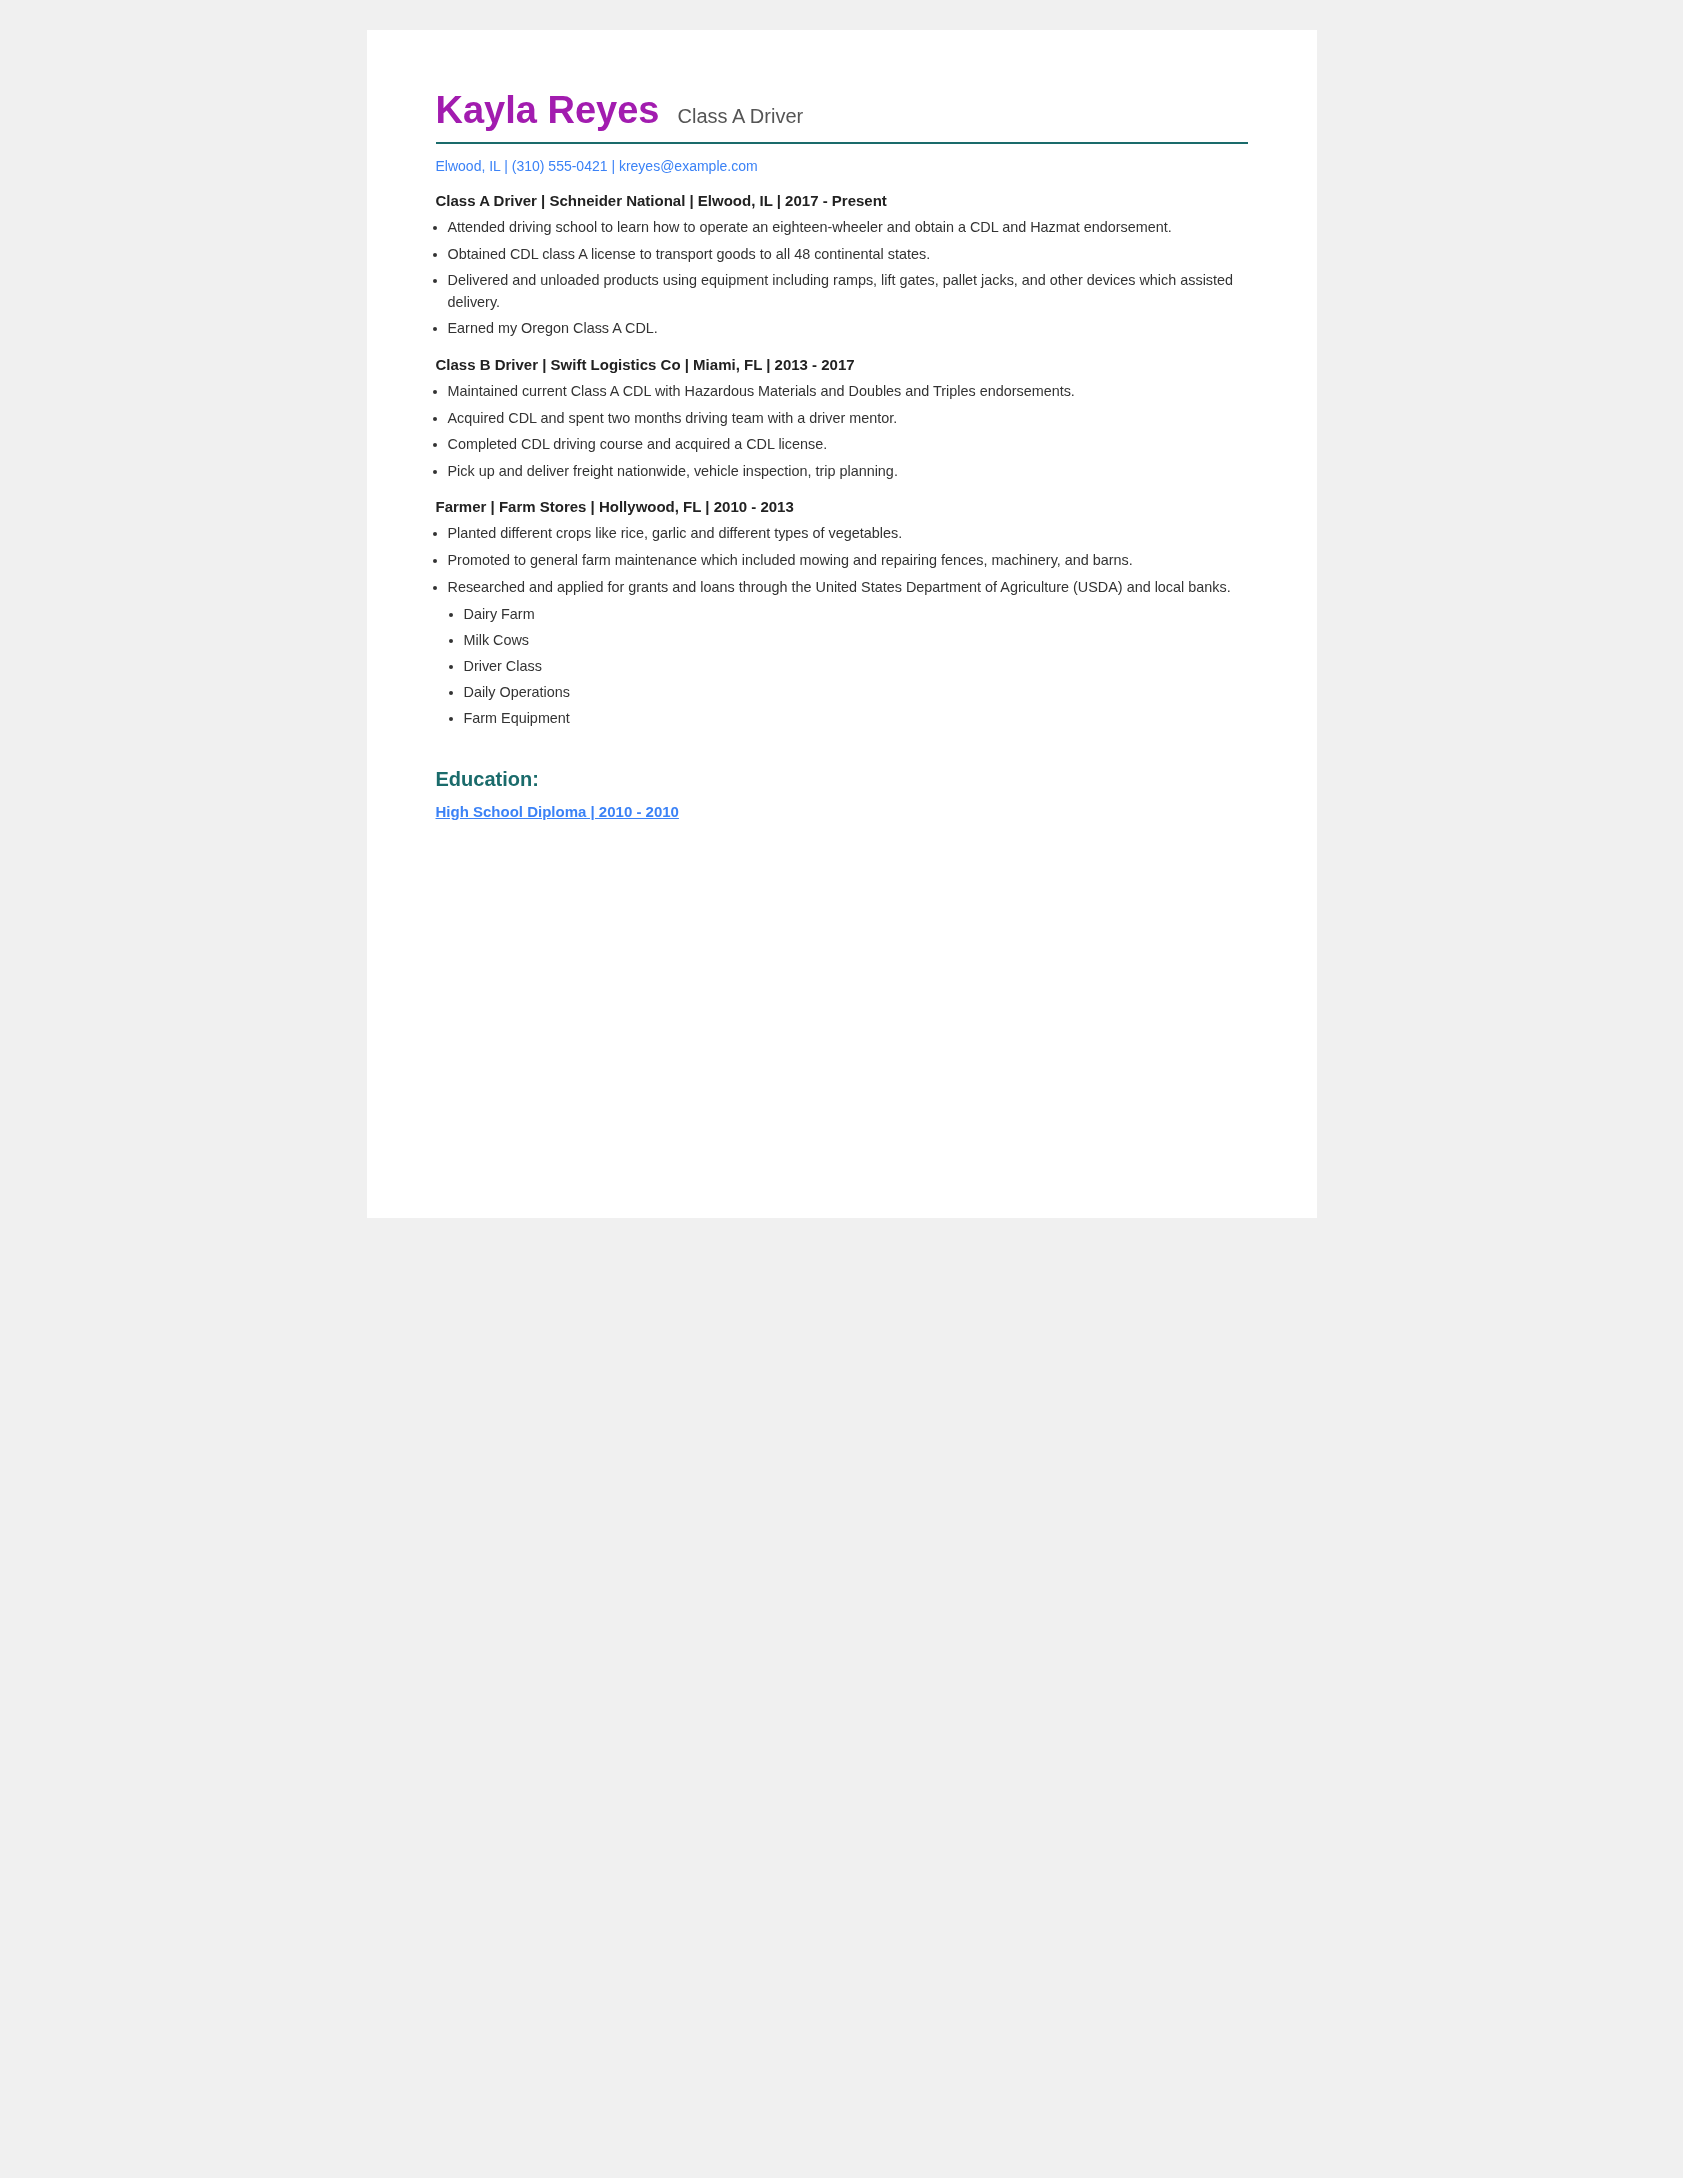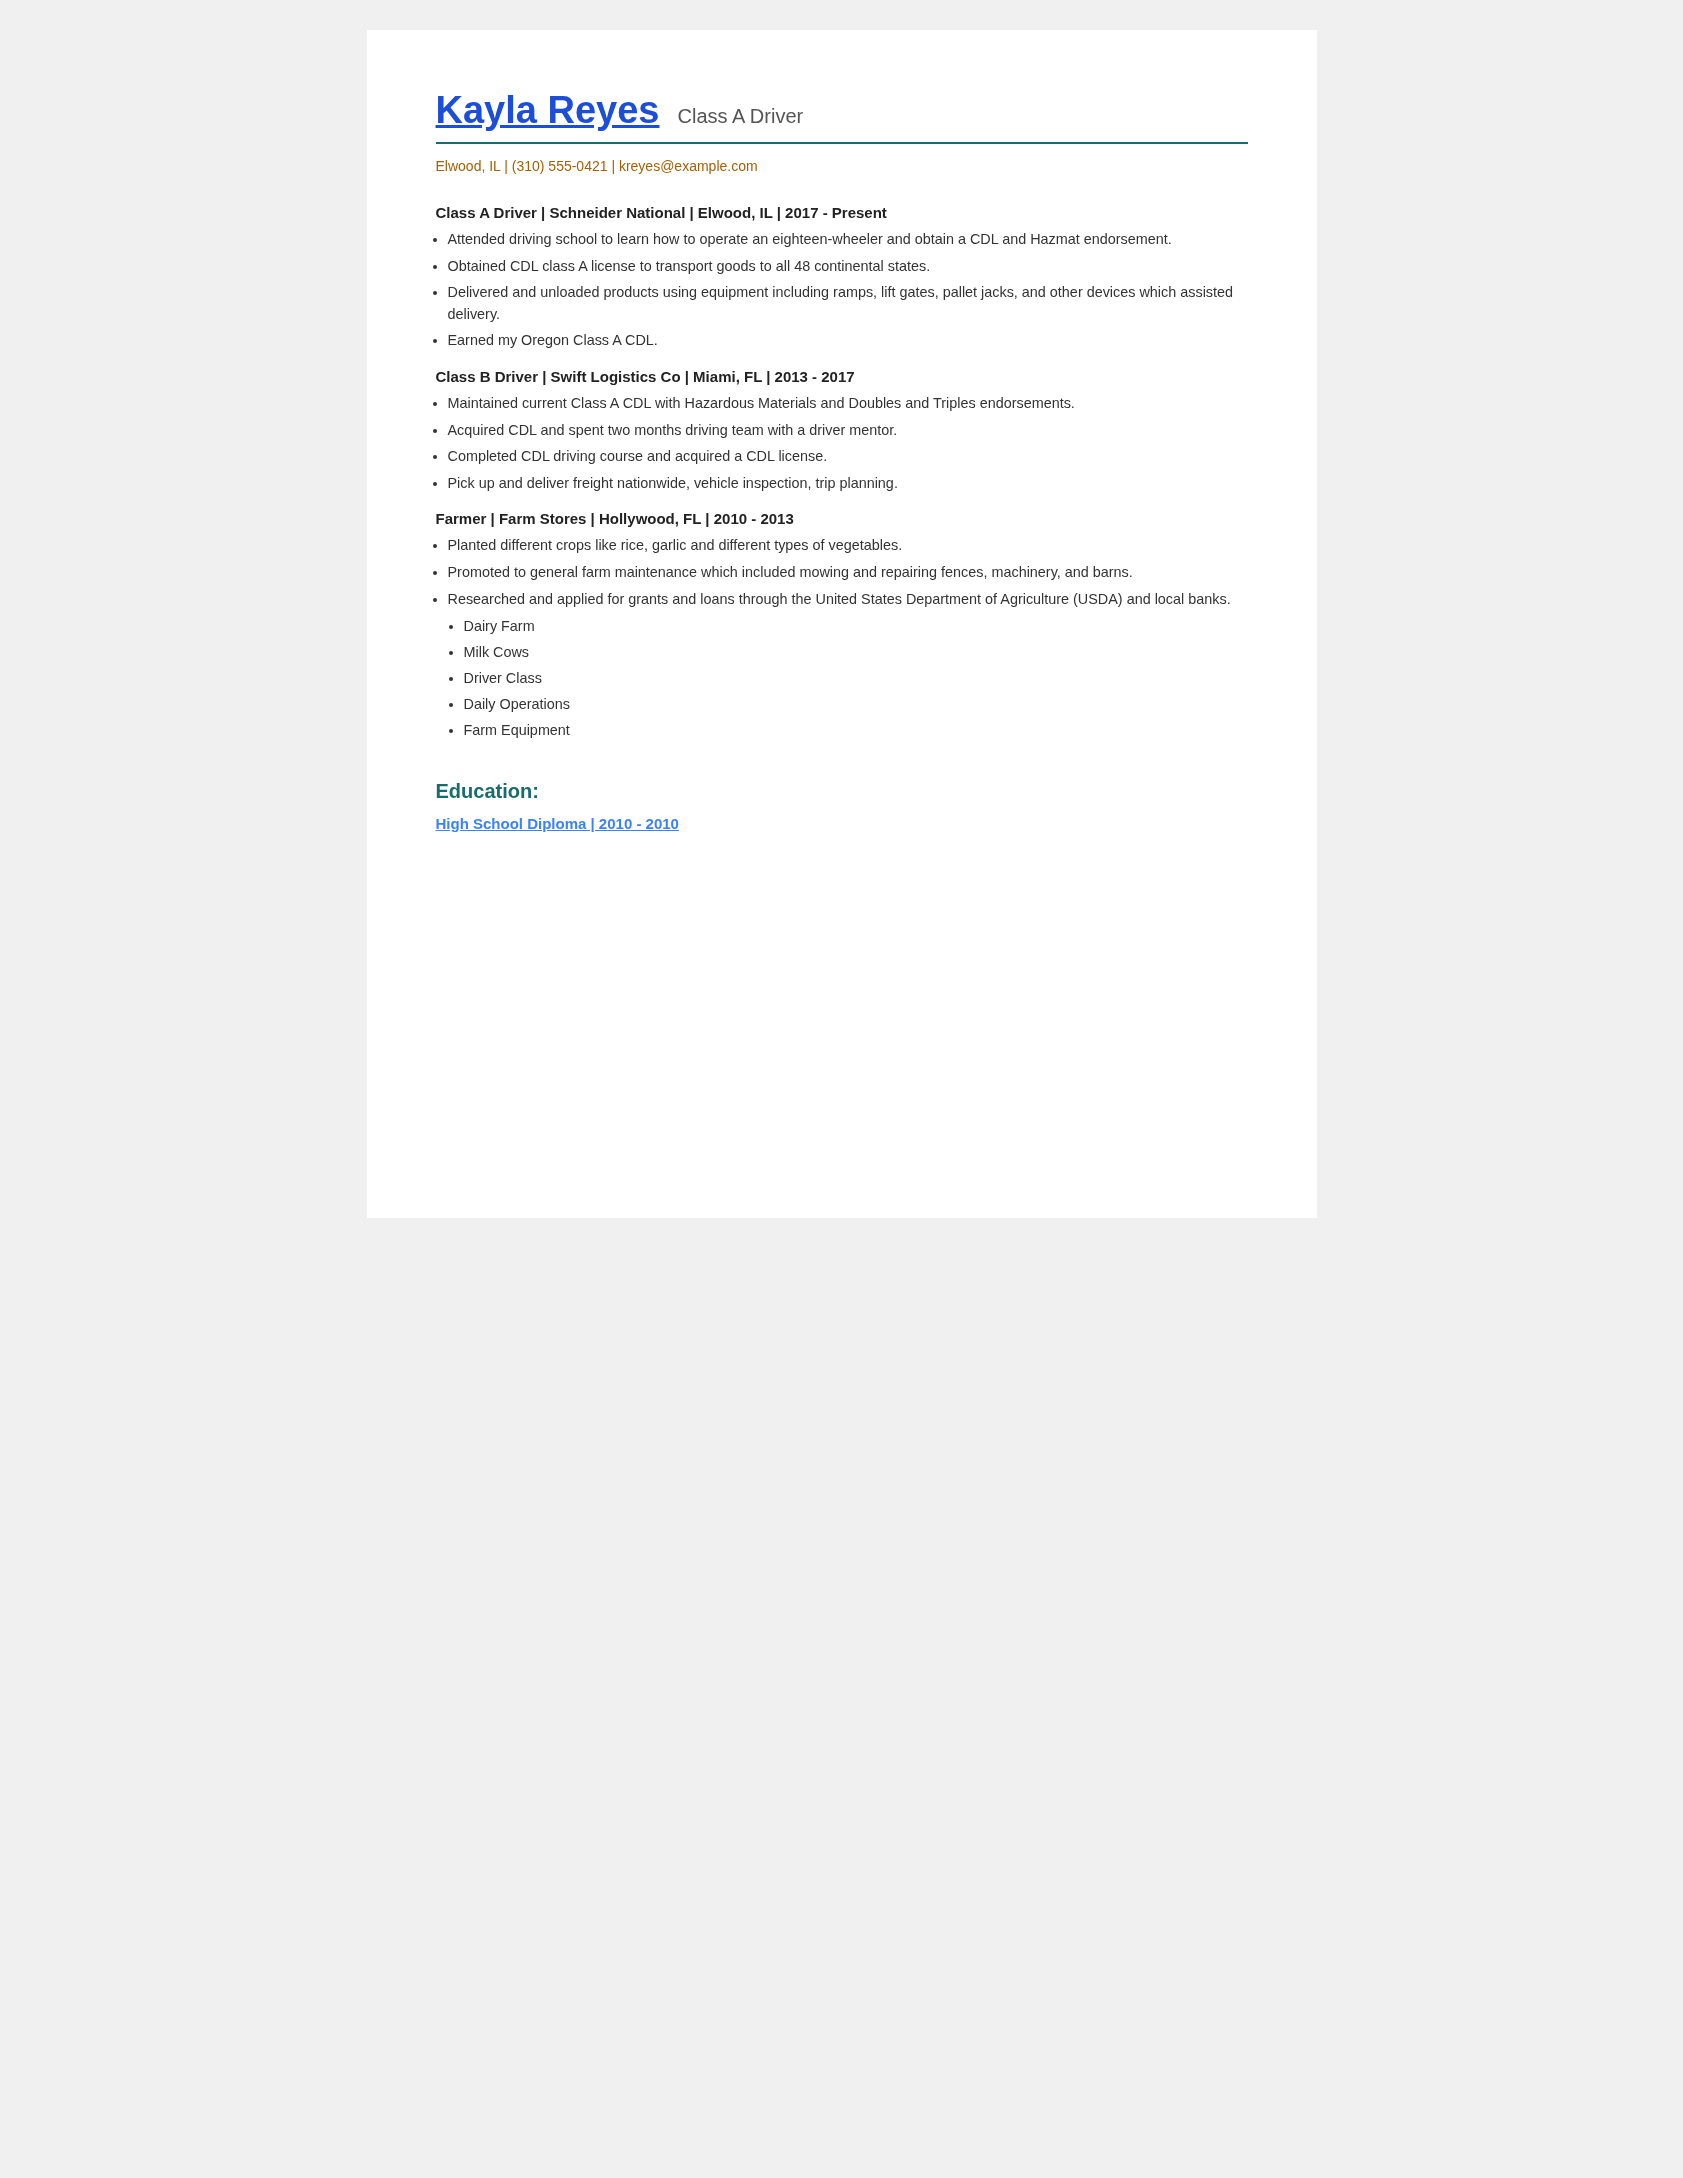--- a/index.html
+++ b/index.html
@@ -19,23 +19,22 @@
       width: 950px;
       min-height: 1188px;
       background: #fff;
       margin: 30px auto;
       padding: 59px 69px 79px 69px;
     }
 
     .header-name {
       font-size: 38px;
       font-weight: bold;
-      color: #1d4ed8;
+      color: #a21caf;
       display: inline;
-      text-decoration: underline;
     }
 
     .header-title {
       font-size: 20px;
       color: #555;
       margin-left: 14px;
       font-weight: normal;
       display: inline;
     }
 
@@ -44,22 +43,22 @@
     }
 
     .divider {
       border: none;
       border-top: 2px solid #1a6b6b;
       margin: 10px 0 14px 0;
     }
 
     .contact-line {
       font-size: 14px;
-      color: #a16207;
-      margin-bottom: 30px;
+      color: #3b82f6;
+      margin-bottom: 18px;
     }
 
     .section-title {
       font-size: 20px;
       font-weight: bold;
       color: #1a6b6b;
       margin-bottom: 12px;
       margin-top: 32px;
     }
 

